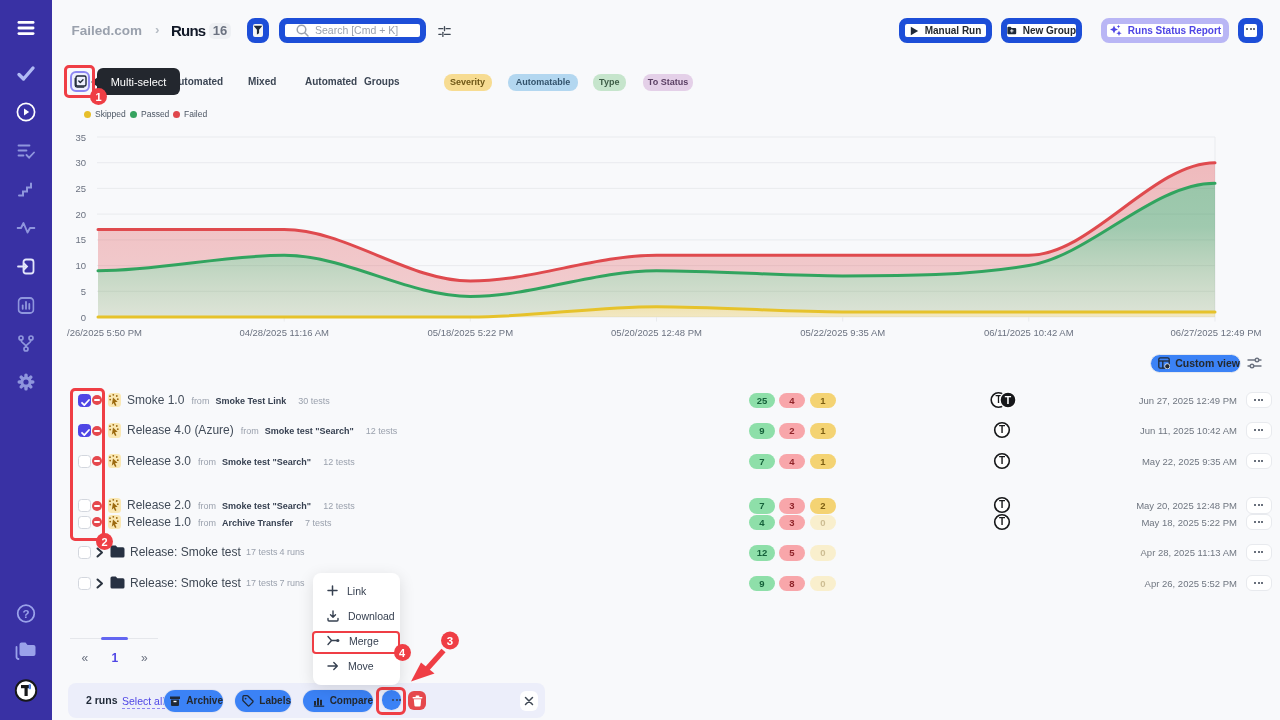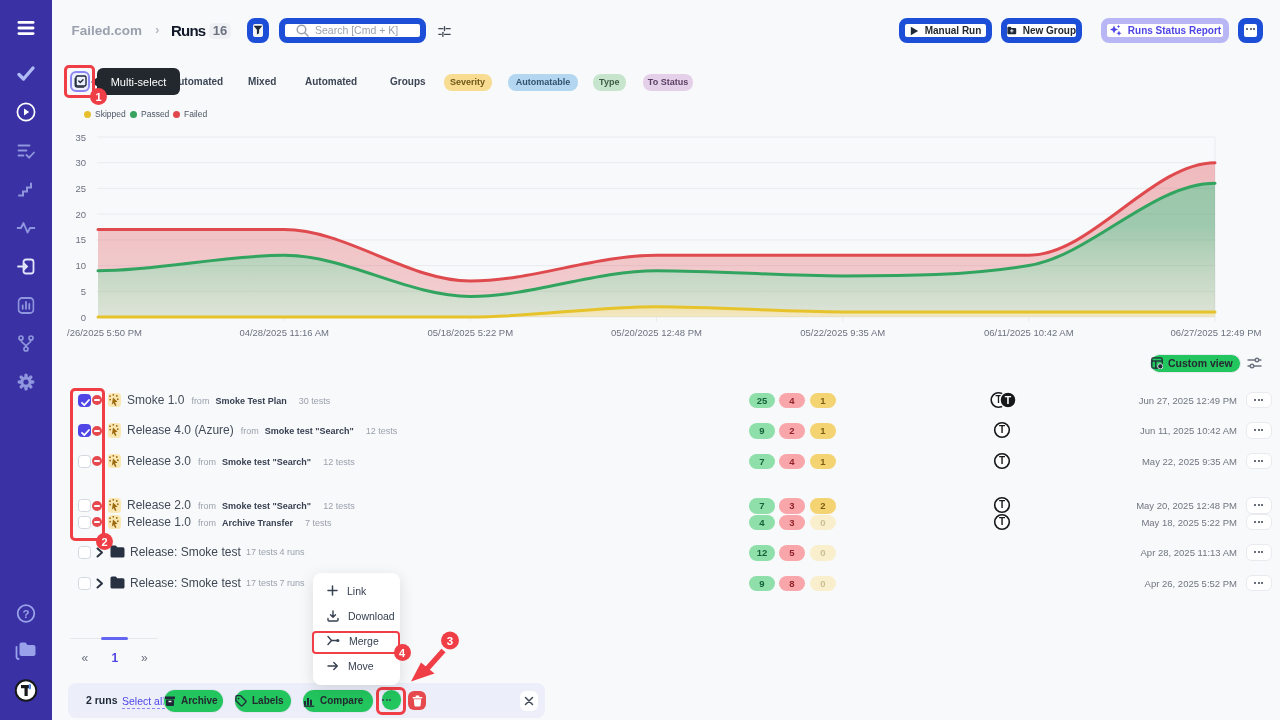--- a/index.html
+++ b/index.html
@@ -7,22 +7,22 @@
 body { font-family:"Liberation Sans", sans-serif; background:#f8f9fb; position:relative; }
 .abs { position:absolute; }
 
 #sidebar { position:absolute; left:0; top:0; width:52px; height:720px; background:#3931a4; }
 #sidebar svg { position:absolute; left:50%; transform:translateX(-50%); }
 
 .crumb { position:absolute; top:23px; font-size:13.5px; color:#9aa1ad; font-weight:600; }
 .btn { position:absolute; background:#fff; border:6px solid #1d4ed8; border-radius:8px;
   display:flex; align-items:center; justify-content:center; gap:6px; white-space:nowrap;
   font-size:10px; font-weight:600; color:#24292f; }
-.pillbtn { position:absolute; background:#22c55e; border:1px solid #e8eaee; border-radius:11px;
-  display:flex; align-items:center; justify-content:flex-start; gap:5px; white-space:nowrap;
+.pillbtn { position:absolute; background:#3b82f6; border:1px solid #e8eaee; border-radius:11px;
+  display:flex; align-items:center; justify-content:flex-end; gap:5px; white-space:nowrap;
   font-size:10px; font-weight:600; color:#24292f; }
 .tab { position:absolute; top:76px; font-size:10px; font-weight:600; color:#3c4654; }
 .fpill { position:absolute; top:74px; height:16.5px; border-radius:8px; display:flex; align-items:center;
   justify-content:center; font-size:9px; font-weight:600; }
 .leg { position:absolute; top:109px; font-size:8.5px; color:#4b5563; display:flex; align-items:center; gap:4px; }
 .dot { width:7px; height:7px; border-radius:50%; display:inline-block; }
 
 .row { position:absolute; left:60px; width:1220px; height:31px; }
 .cb { position:absolute; left:18px; top:9px; width:13px; height:13px; border-radius:3.5px;
   background:#fff; border:1px solid #d3d7de; }
@@ -190,21 +190,21 @@
       <i></i>
       <i></i>
     </span>
   </div>
 
 <div class="tab" style="left:99px;">All</div>
 <div class="tab" style="left:130px;">Manual</div>
 <div class="tab" style="left:171px;">Automated</div>
 <div class="tab" style="left:248px;">Mixed</div>
 <div class="tab" style="left:305px;">Automated</div>
-<div class="tab" style="left:390px;">Groups</div>
+<div class="tab" style="left:364px;">Groups</div>
 <div class="fpill" style="left:443.5px; width:48px; background:#f7dc92; color:#6f5716;">Severity</div>
 <div class="fpill" style="left:508px; width:70px; background:#b3d7f0; color:#32526b;">Automatable</div>
 <div class="fpill" style="left:592.5px; width:33.5px; background:#c6e5cc; color:#3d5c46;">Type</div>
 <div class="fpill" style="left:643px; width:50px; background:#e4d0e8; color:#5a3f63;">To Status</div>
 
 <div class="abs" style="left:70px; top:71px; width:20px; height:21px; background:#edeffd; border:2px solid #8d87f2; border-radius:6px; display:flex; align-items:center; justify-content:center;" id="msbtn">
   <svg width="13" height="13" viewBox="0 0 13 13">
     <path d="M3.5 1 h7 a1.5 1.5 0 0 1 1.5 1.5 v7 a1.5 1.5 0 0 1 -1.5 1.5 h-7 a1.5 1.5 0 0 1 -1.5 -1.5 v-7 A1.5 1.5 0 0 1 3.5 1 Z" fill="none" stroke="#1f2937" stroke-width="1.4"></path>
     <path d="M4.8 6 l1.5 1.5 L9 4.8" stroke="#1f2937" stroke-width="1.4" fill="none" stroke-linecap="round" stroke-linejoin="round"></path>
     <path d="M1.2 3.5 v6.8 a1.8 1.8 0 0 0 1.8 1.8 h6.8" fill="none" stroke="#1f2937" stroke-width="1.3" stroke-linecap="round"></path>
@@ -311,21 +311,21 @@
             <circle cx="5.3" cy="1.8" r="0.9"></circle>
             <circle cx="8.8" cy="3" r="0.9"></circle>
             <circle cx="2.2" cy="6.6" r="0.9"></circle>
             <circle cx="9.8" cy="6.2" r="0.9"></circle>
             <path d="M5 4.6 l4.6 4.2 -2.6 0.4 1.5 3 -1.4 0.7 -1.5 -3 -1.8 1.8 Z"></path>
           </g>
         </svg></span>
   <div class="rtitle">
         <span>Smoke 1.0</span>
         <span class="rfrom" style="margin-left:7px;">from</span>
-        <span class="rplan" style="margin-left:6px;">Smoke Test Plan</span>
+        <span class="rplan" style="margin-left:6px;">Smoke Test Link</span>
         <span class="rtests" style="margin-left:12px;">30 tests</span>
       </div>
   <span class="badge b-g" style="left:689px;">25</span>
       <span class="badge b-r" style="left:719px;">4</span>
       <span class="badge b-y" style="left:750px;">1</span>
   <svg class="abs" style="left:929px; top:5px;" width="30" height="20" viewBox="0 0 30 20">
     <circle cx="9.5" cy="10" r="7.3" fill="#fff" stroke="#17181a" stroke-width="1.6"></circle>
     <text x="9.5" y="13.4" font-size="10" font-weight="700" fill="#17181a" text-anchor="middle" font-family="Liberation Sans">T</text>
     <circle cx="19" cy="10" r="8" fill="#17181a" stroke="#fff" stroke-width="1.4"></circle>
     <text x="19" y="13.6" font-size="10.5" font-weight="700" fill="#fff" text-anchor="middle" font-family="Liberation Sans">T</text>

